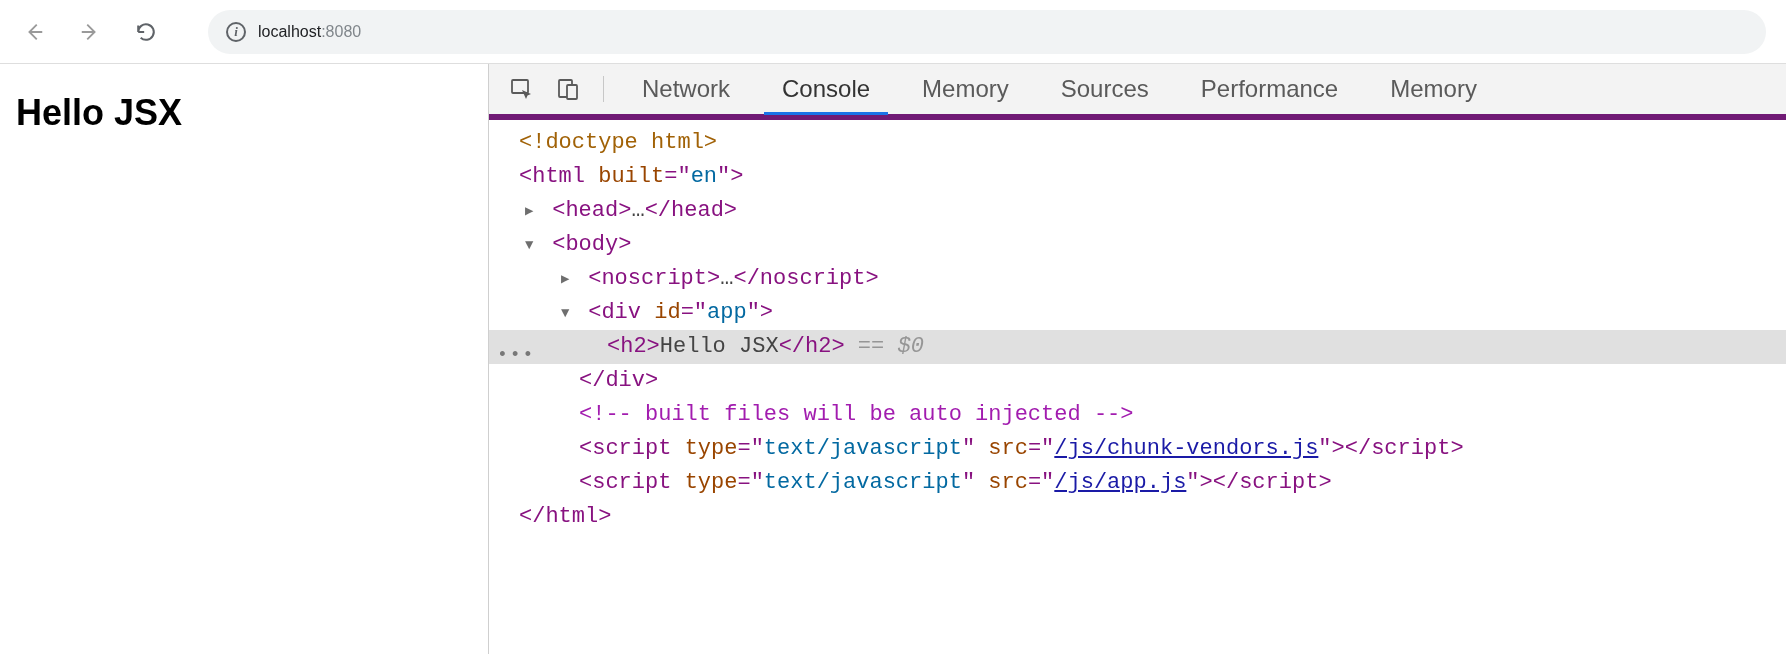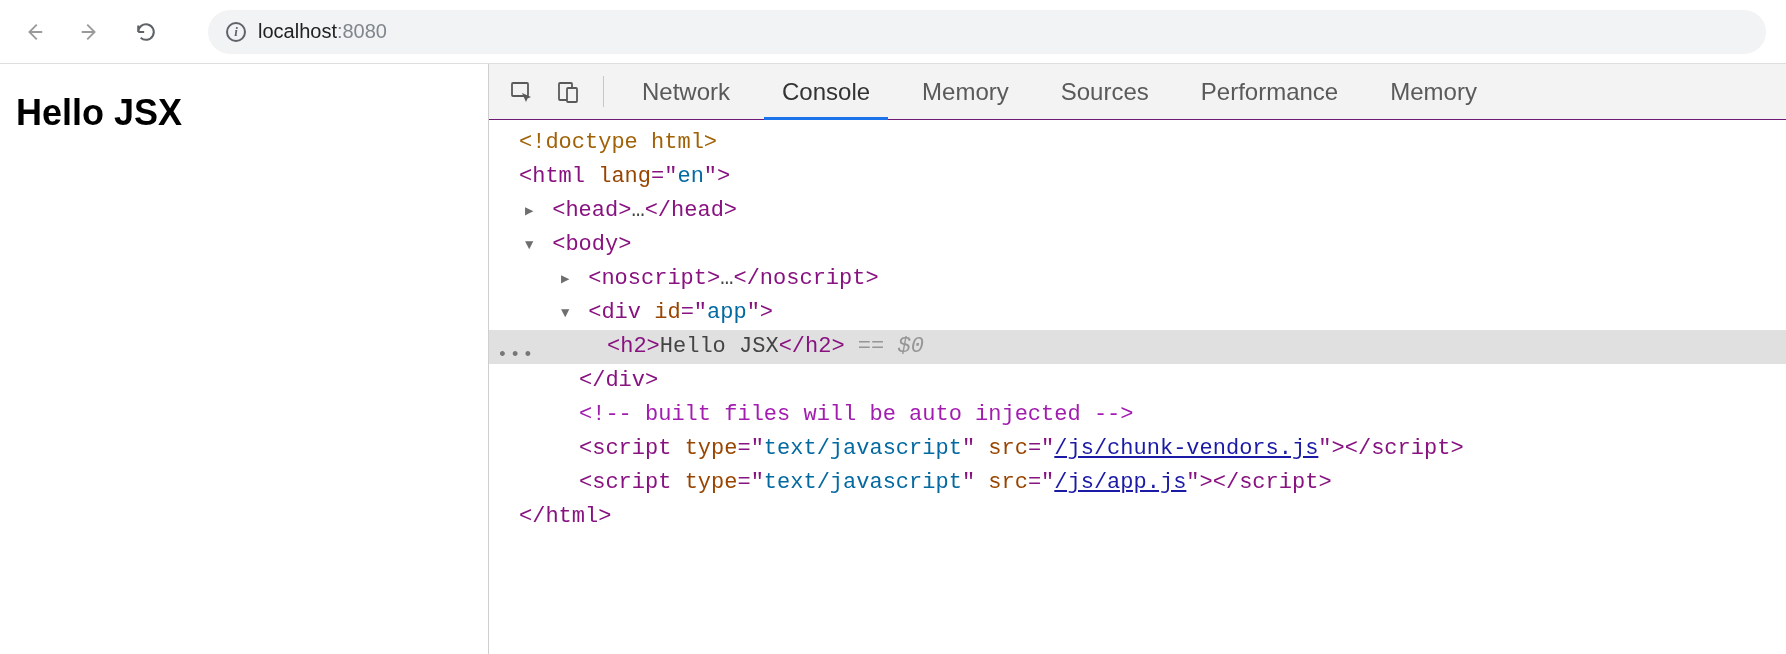--- a/index.html
+++ b/index.html
@@ -49,21 +49,21 @@
       border-radius: 50%;
       display: flex;
       align-items: center;
       justify-content: center;
       font-size: 13px;
       font-weight: 700;
       color: #5f6368;
       font-style: italic;
       font-family: Georgia, serif;
     }
-    .url { font-size: 20px; color: #202124; text-align: center; }
+    .url { font-size: 16px; color: #202124; text-align: center; }
     .url .port { color: #80868b; }
 
     
     .content-row { display: flex; height: calc(100% - 64px); }
 
     .page-area {
       width: 489px;
       padding: 28px 16px;
       border-right: 1px solid #cfcfcf;
     }
@@ -71,21 +71,21 @@
       font-size: 36px;
       font-weight: 700;
       color: #000;
     }
 
     
     .devtools { flex: 1; background: #fff; display: flex; flex-direction: column; }
 
     .dt-tabbar {
       height: 56px;
-      border-bottom: 1px solid #701a75;
+      border-bottom: 6px solid #701a75;
       background: #f3f3f3;
       display: flex;
       align-items: stretch;
       padding-left: 10px;
       gap: 0;
     }
     .dt-iconbtn {
       width: 46px;
       display: flex;
       align-items: center;
@@ -232,21 +232,21 @@
           <span>Memory</span>
         </div>
     </div>
 
     <div class="elements-panel">
 
       <span class="line indent-1 doctype">&lt;!doctype html&gt;</span>
 
       <span class="line indent-1">
         <span class="punct">&lt;</span><span class="tag">html</span>
-        <span class="attr">lang</span><span class="punct">="</span><span class="attrval">en</span><span class="punct">"&gt;</span>
+        <span class="attr">built</span><span class="punct">="</span><span class="attrval">en</span><span class="punct">"&gt;</span>
       </span>
 
       <span class="line indent-2">
         <span class="toggle">▶</span>
         <span class="punct">&lt;</span><span class="tag">head</span><span class="punct">&gt;</span><span class="ellips">…</span><span class="punct">&lt;/</span><span class="tag">head</span><span class="punct">&gt;</span>
       </span>
 
       <span class="line indent-2">
         <span class="toggle">▼</span>
         <span class="punct">&lt;</span><span class="tag">body</span><span class="punct">&gt;</span>

